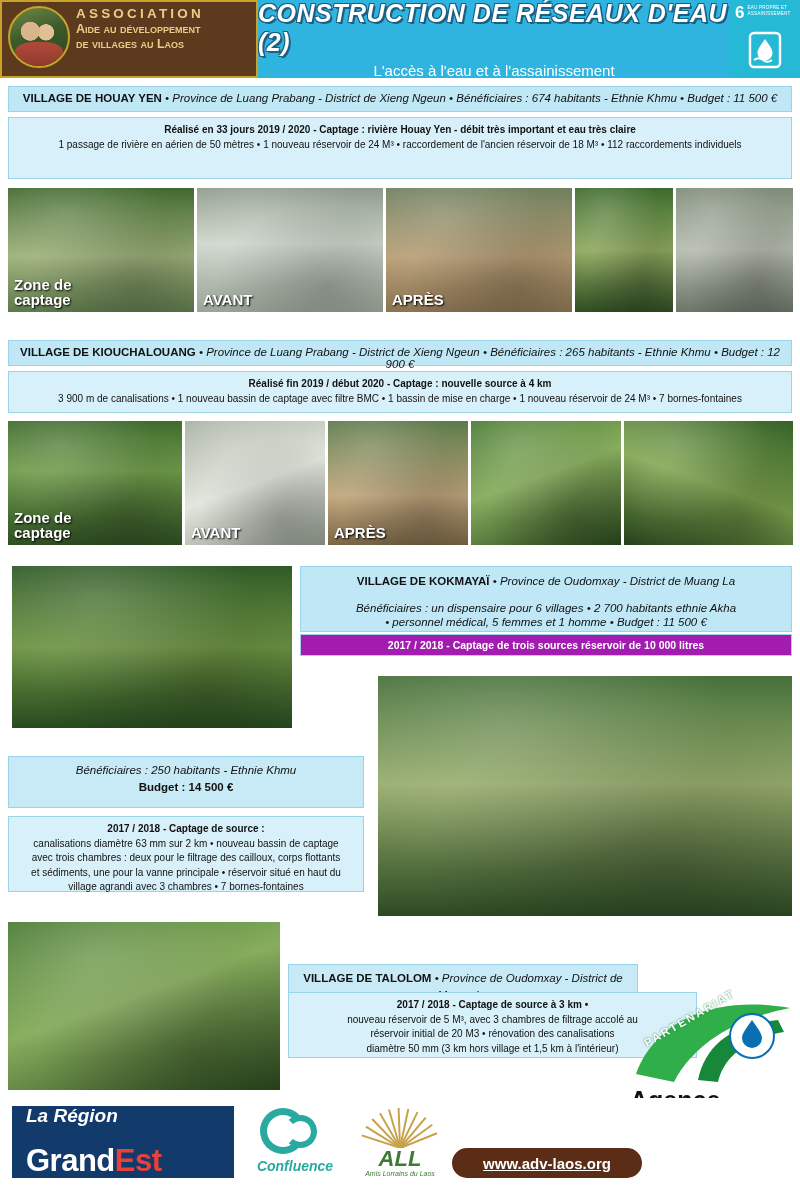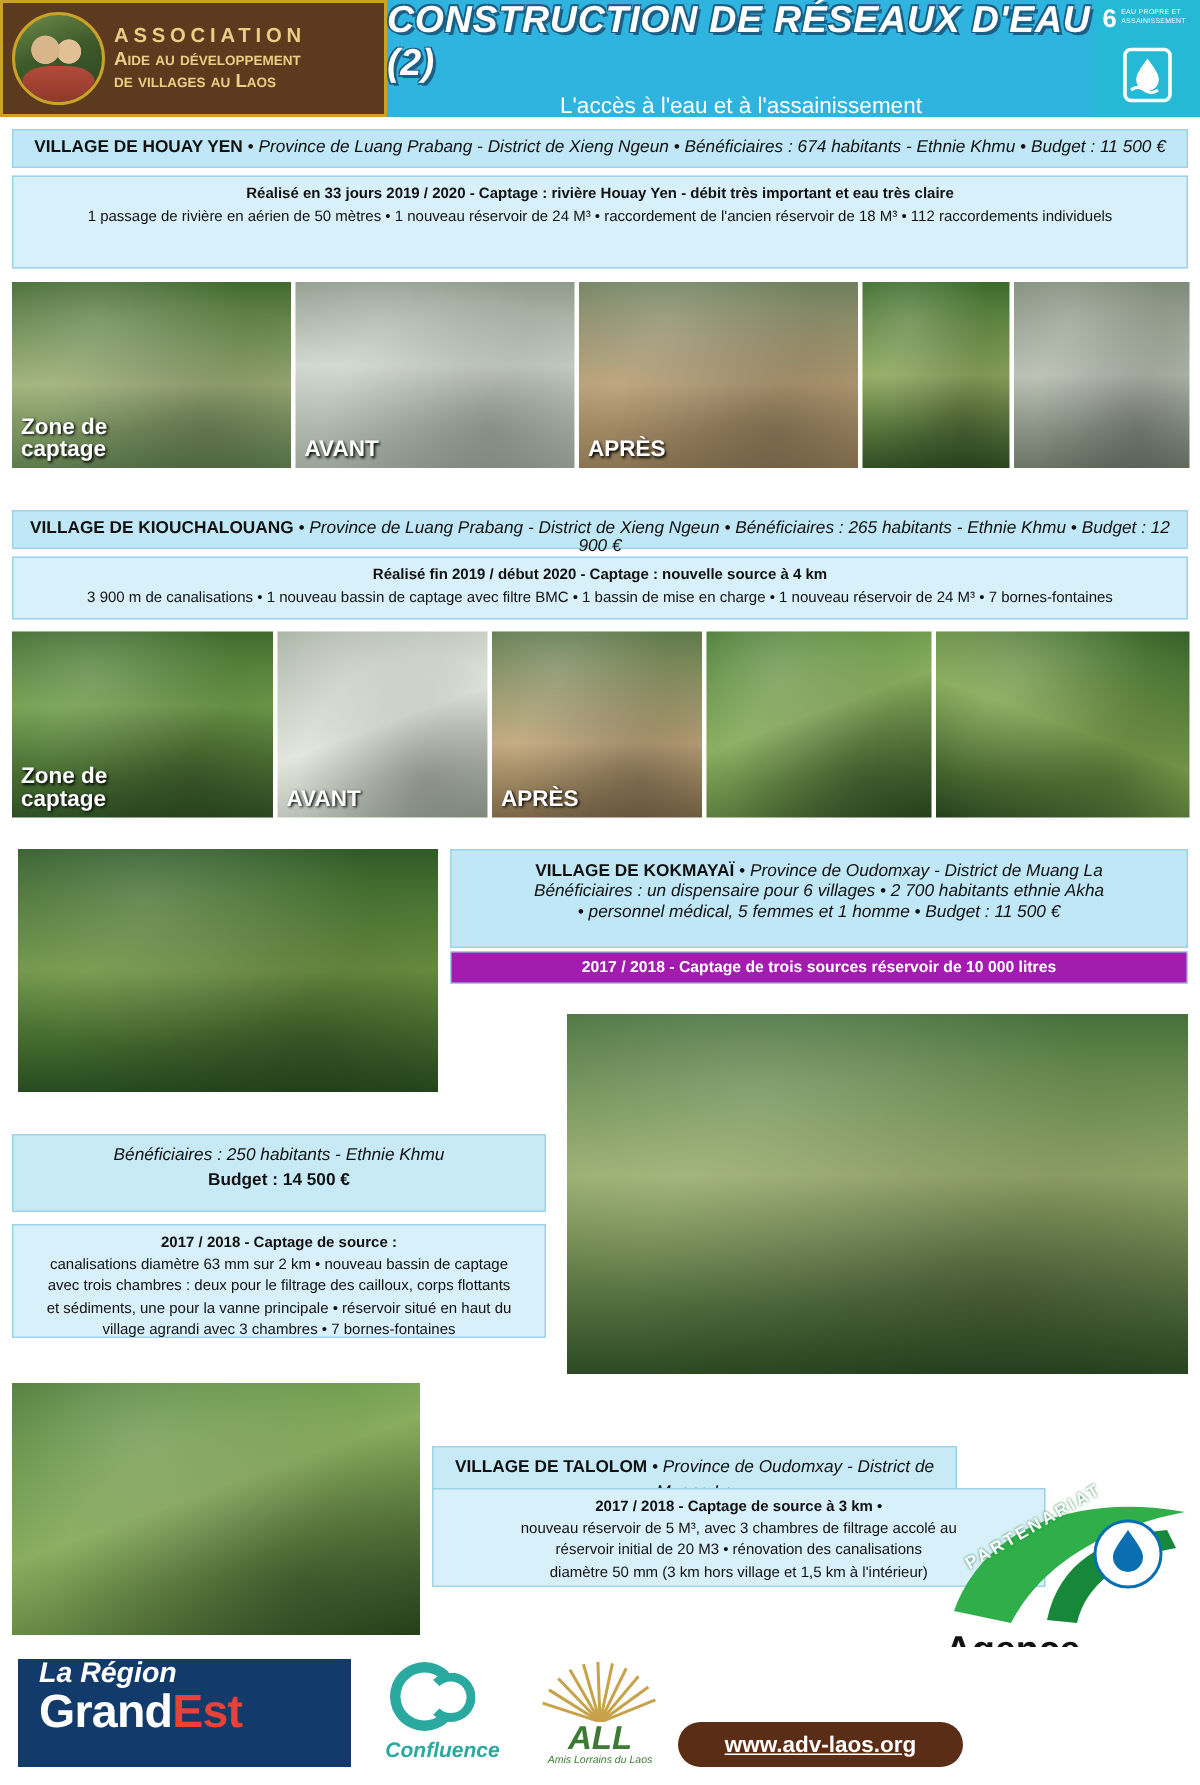--- a/index.html
+++ b/index.html
@@ -14,21 +14,21 @@
   }
   .page { position: relative; width: 800px; height: 1190px; }
 
   
   .header {
     position: absolute; left: 0; top: 0; width: 800px; height: 78px;
     display: flex; align-items: stretch;
   }
   .logo-box {
     width: 258px; height: 78px; background: #5c3a1e;
-    border: 2px solid #c9a227; display: flex; align-items: center; gap: 6px;
+    border: 2px solid #c9a227; display: flex; align-items: flex-start; gap: 6px;
     padding: 4px 6px;
   }
   .logo-photo {
     width: 62px; height: 62px; border-radius: 50%; flex: 0 0 62px;
     background:
       radial-gradient(circle at 35% 40%, #d9b58c 0 18%, transparent 19%),
       radial-gradient(circle at 62% 42%, #e2c096 0 16%, transparent 17%),
       linear-gradient(160deg, #6f8a4a 0%, #3d5a2a 45%, #2c4420 100%);
     border: 2px solid #c9a227;
     position: relative; overflow: hidden;
@@ -112,21 +112,21 @@
   .tbox.light { background: #d8f0f9; }
   .tbox.mid { background: #c7eaf6; }
   .tbox .l { font-size: 10px; line-height: 1.45; color: #111; }
   .tbox .l.big { font-size: 11.5px; font-weight: bold; }
   .tbox .l em { font-style: italic; font-weight: normal; }
 
   
   .footer { position: absolute; left: 0; top: 1098px; width: 800px; height: 92px; background: #fff; }
   .grandest {
     position: absolute; left: 12px; top: 8px; width: 222px; height: 72px;
-    background: #123a6b; display: flex; flex-direction: column; justify-content: flex-start;
+    background: #123a6b; display: flex; flex-direction: column; justify-content: space-between;
     padding-left: 14px;
   }
   .grandest .ge1 { color: #fff; font-size: 19px; font-style: italic; font-weight: bold; line-height: 1; }
   .grandest .ge2 { color: #fff; font-size: 31px; font-weight: bold; line-height: 1.05; letter-spacing: -.5px; }
   .grandest .ge2 span { color: #e8413a; }
 
   .confluence { position: absolute; left: 252px; top: 10px; width: 86px; height: 76px; text-align: center; }
   .conf-mark { width: 70px; height: 48px; margin: 0 auto; position: relative; }
   .conf-mark .c1 {
     position: absolute; left: 0; top: 0; width: 46px; height: 46px; border-radius: 50%;
@@ -250,21 +250,21 @@
     <div class="ph p-jungle2" style="width:150px;height:124px;"></div>
     <div class="ph p-jungle3" style="width:169px;height:124px;"></div>
   </div>
 
   <div class="ph p-green" style="position:absolute;left:12px;top:566px;width:280px;height:162px;"></div>
 
   <div class="band band-title" style="left:300px;width:492px;top:566px;height:66px;">
     <div class="t" style="margin-top:3px;">
       <span>VILLAGE DE KOKMAYAÏ</span><em> • Province de Oudomxay - District de Muang La</em>
     </div>
-    <div class="t" style="font-weight:normal;font-style:italic;margin-top:1px;">Bénéficiaires : un dispensaire pour 6 villages • 2 700 habitants ethnie Akha</div>
+    <div class="t" style="font-weight:normal;font-style:italic;margin-top:15px;">Bénéficiaires : un dispensaire pour 6 villages • 2 700 habitants ethnie Akha</div>
     <div class="t" style="font-weight:normal;font-style:italic;margin-top:2px;">• personnel médical, 5 femmes et 1 homme • Budget : 11 500 €</div>
   </div>
 
   <div class="band band-dark" style="left:300px;width:492px;top:634px;height:22px;padding-top:4px;">
     <div class="line">2017 / 2018 - Captage de trois sources réservoir de 10 000 litres</div>
   </div>
 
   <div class="ph p-kids" style="position:absolute;left:378px;top:676px;width:414px;height:240px;"></div>
 
   <div class="tbox mid" style="left:8px;top:756px;width:356px;height:52px;">

